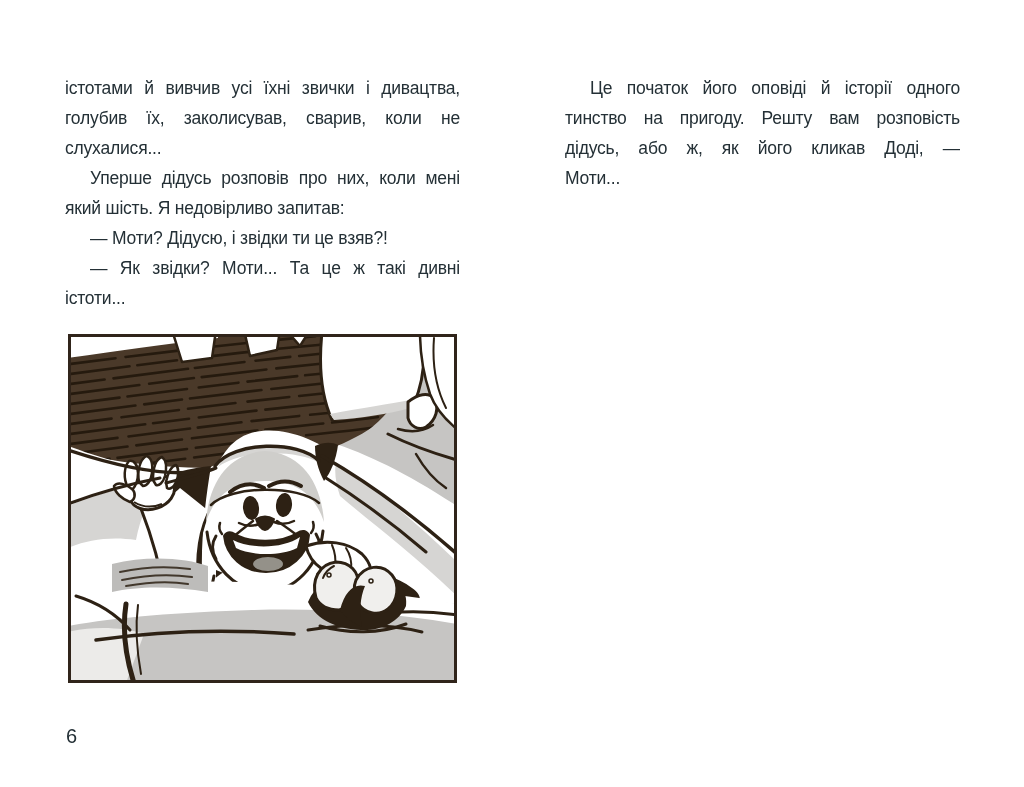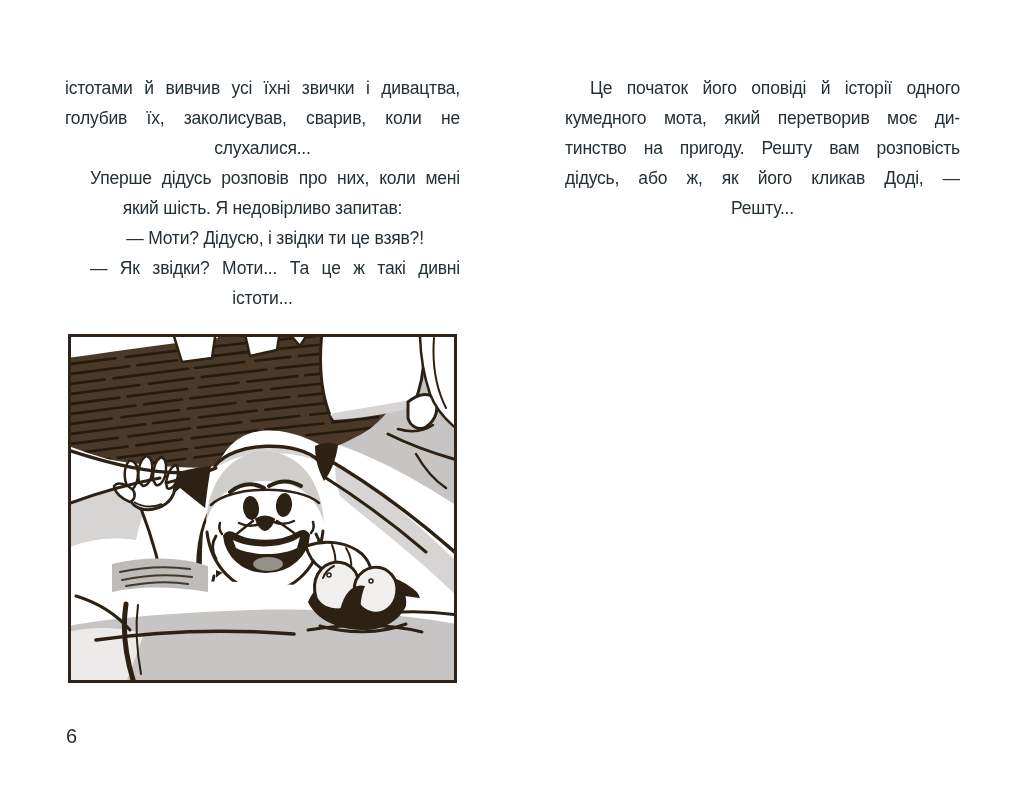--- a/index.html
+++ b/index.html
@@ -7,21 +7,21 @@
     position:relative;width:1000px;height:787px;background:#ffffff;overflow:hidden;
     font-family:"Liberation Sans",sans-serif;color:var(--text,#243036);
   }
   .column{
     position:absolute;top:73px;width:395px;
     font-size:17.5px;line-height:30px;letter-spacing:-0.2px;
   }
   #col-left{left:65px;}
   #col-right{left:565px;}
   .para{margin:0;}
-  .line{height:30px;overflow:hidden;text-align:center;}
+  .line{height:30px;overflow:hidden;text-align:left;}
   .line.fill{text-align:justify;text-align-last:justify;}
   .line.indent{text-indent:25px;}
   .illustration{position:absolute;left:68px;top:334px;}
   .page-number{position:absolute;left:66px;top:724px;font-size:20px;line-height:24px;}
 </style>
 </head>
 <body>
 
 <div class="page">
 
@@ -39,24 +39,23 @@
         <div class="line indent">— Моти? Дідусю, і звідки ти це взяв?!</div>
       </div>
       <div class="para">
         <div class="line fill indent">— Як звідки? Моти... Та це ж такі дивні</div>
         <div class="line">істоти...</div>
       </div>
     </div>
   <div class="column" id="col-right">
       <div class="para">
         <div class="line fill indent">Це початок його оповіді й історії одного</div>
-        <div class="line fill">кумедного мота, який перетворив моє ди-</div>
         <div class="line fill">тинство на пригоду. Решту вам розповість</div>
         <div class="line fill">дідусь, або ж, як його кликав Доді, —</div>
-        <div class="line">Решту...</div>
+        <div class="line">Моти...</div>
       </div>
     </div>
 
   <svg class="illustration" width="389" height="349" viewBox="0 0 389 349">
     <defs>
       <clipPath id="bandClip">
         <path d="M0,24 C45,18 95,10 150,4 L150,0 H352 L352,8 C344,40 330,75 300,96 C260,122 200,134 150,134 C95,134 40,128 0,116 Z"></path>
       </clipPath>
       <clipPath id="frameClip">
           <rect x="3" y="3" width="383" height="343"></rect>

